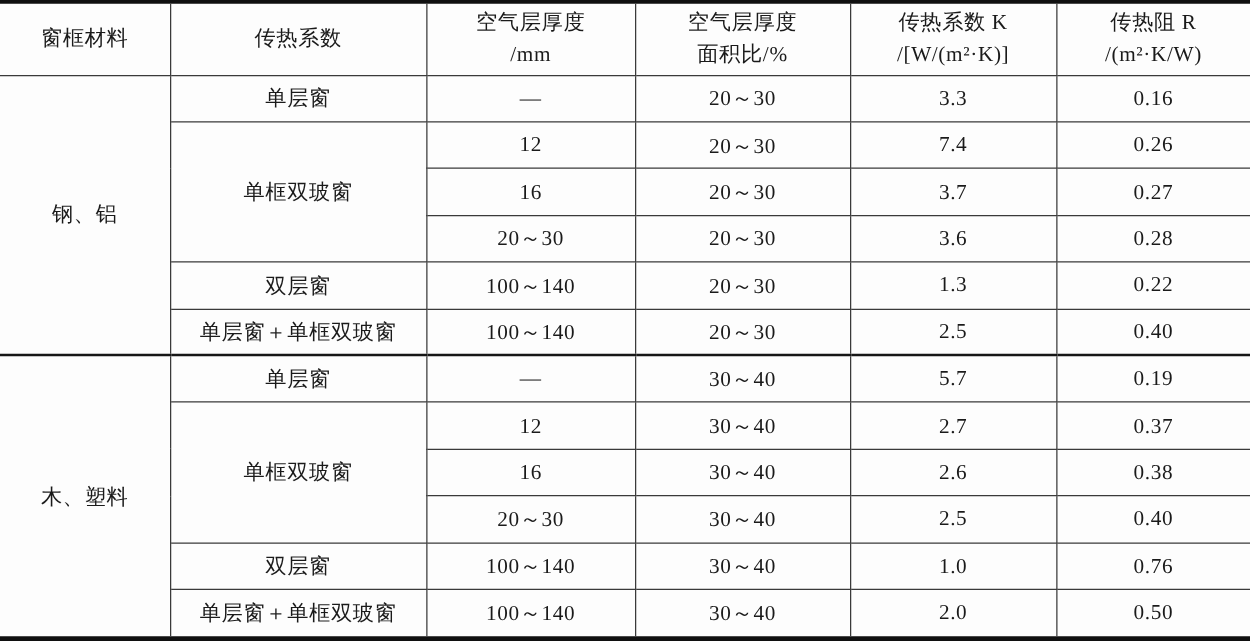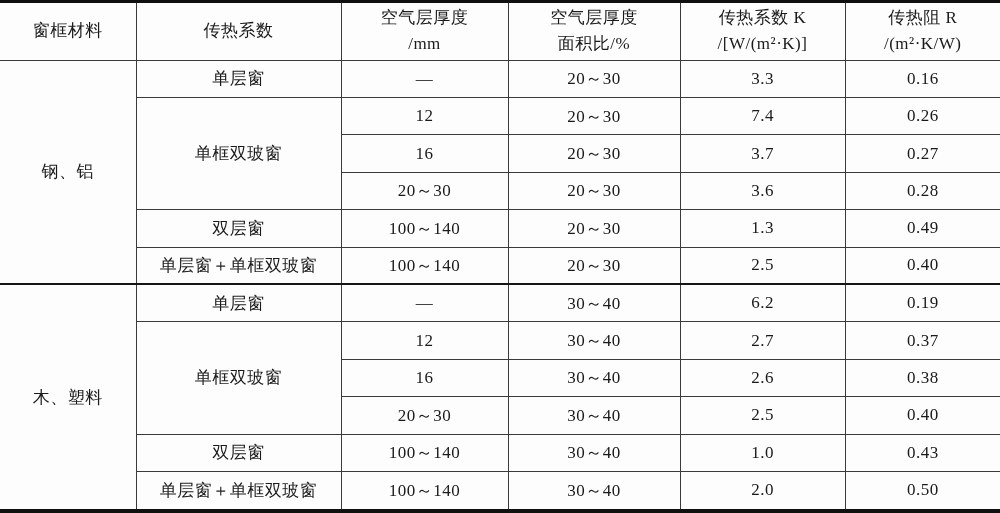--- a/index.html
+++ b/index.html
@@ -107,36 +107,36 @@
         <td class="num">20～30</td>
         <td class="num">20～30</td>
         <td class="num">3.6</td>
         <td class="num">0.28</td>
       </tr>
       <tr>
         <td>双层窗</td>
         <td class="num">100～140</td>
         <td class="num">20～30</td>
         <td class="num">1.3</td>
-        <td class="num">0.49</td>
+        <td class="num">0.22</td>
       </tr>
       <tr>
         <td>单层窗＋单框双玻窗</td>
         <td class="num">100～140</td>
         <td class="num">20～30</td>
         <td class="num">2.5</td>
         <td class="num">0.40</td>
       </tr>
 
       <tr class="group-sep">
         <td rowspan="6">木、塑料</td>
         <td>单层窗</td>
         <td class="num">—</td>
         <td class="num">30～40</td>
-        <td class="num">6.2</td>
+        <td class="num">5.7</td>
         <td class="num">0.19</td>
       </tr>
       <tr>
         <td rowspan="3">单框双玻窗</td>
         <td class="num">12</td>
         <td class="num">30～40</td>
         <td class="num">2.7</td>
         <td class="num">0.37</td>
       </tr>
       <tr>
@@ -149,21 +149,21 @@
         <td class="num">20～30</td>
         <td class="num">30～40</td>
         <td class="num">2.5</td>
         <td class="num">0.40</td>
       </tr>
       <tr>
         <td>双层窗</td>
         <td class="num">100～140</td>
         <td class="num">30～40</td>
         <td class="num">1.0</td>
-        <td class="num">0.43</td>
+        <td class="num">0.76</td>
       </tr>
       <tr>
         <td>单层窗＋单框双玻窗</td>
         <td class="num">100～140</td>
         <td class="num">30～40</td>
         <td class="num">2.0</td>
         <td class="num">0.50</td>
       </tr>
     </tbody>
   </table>

